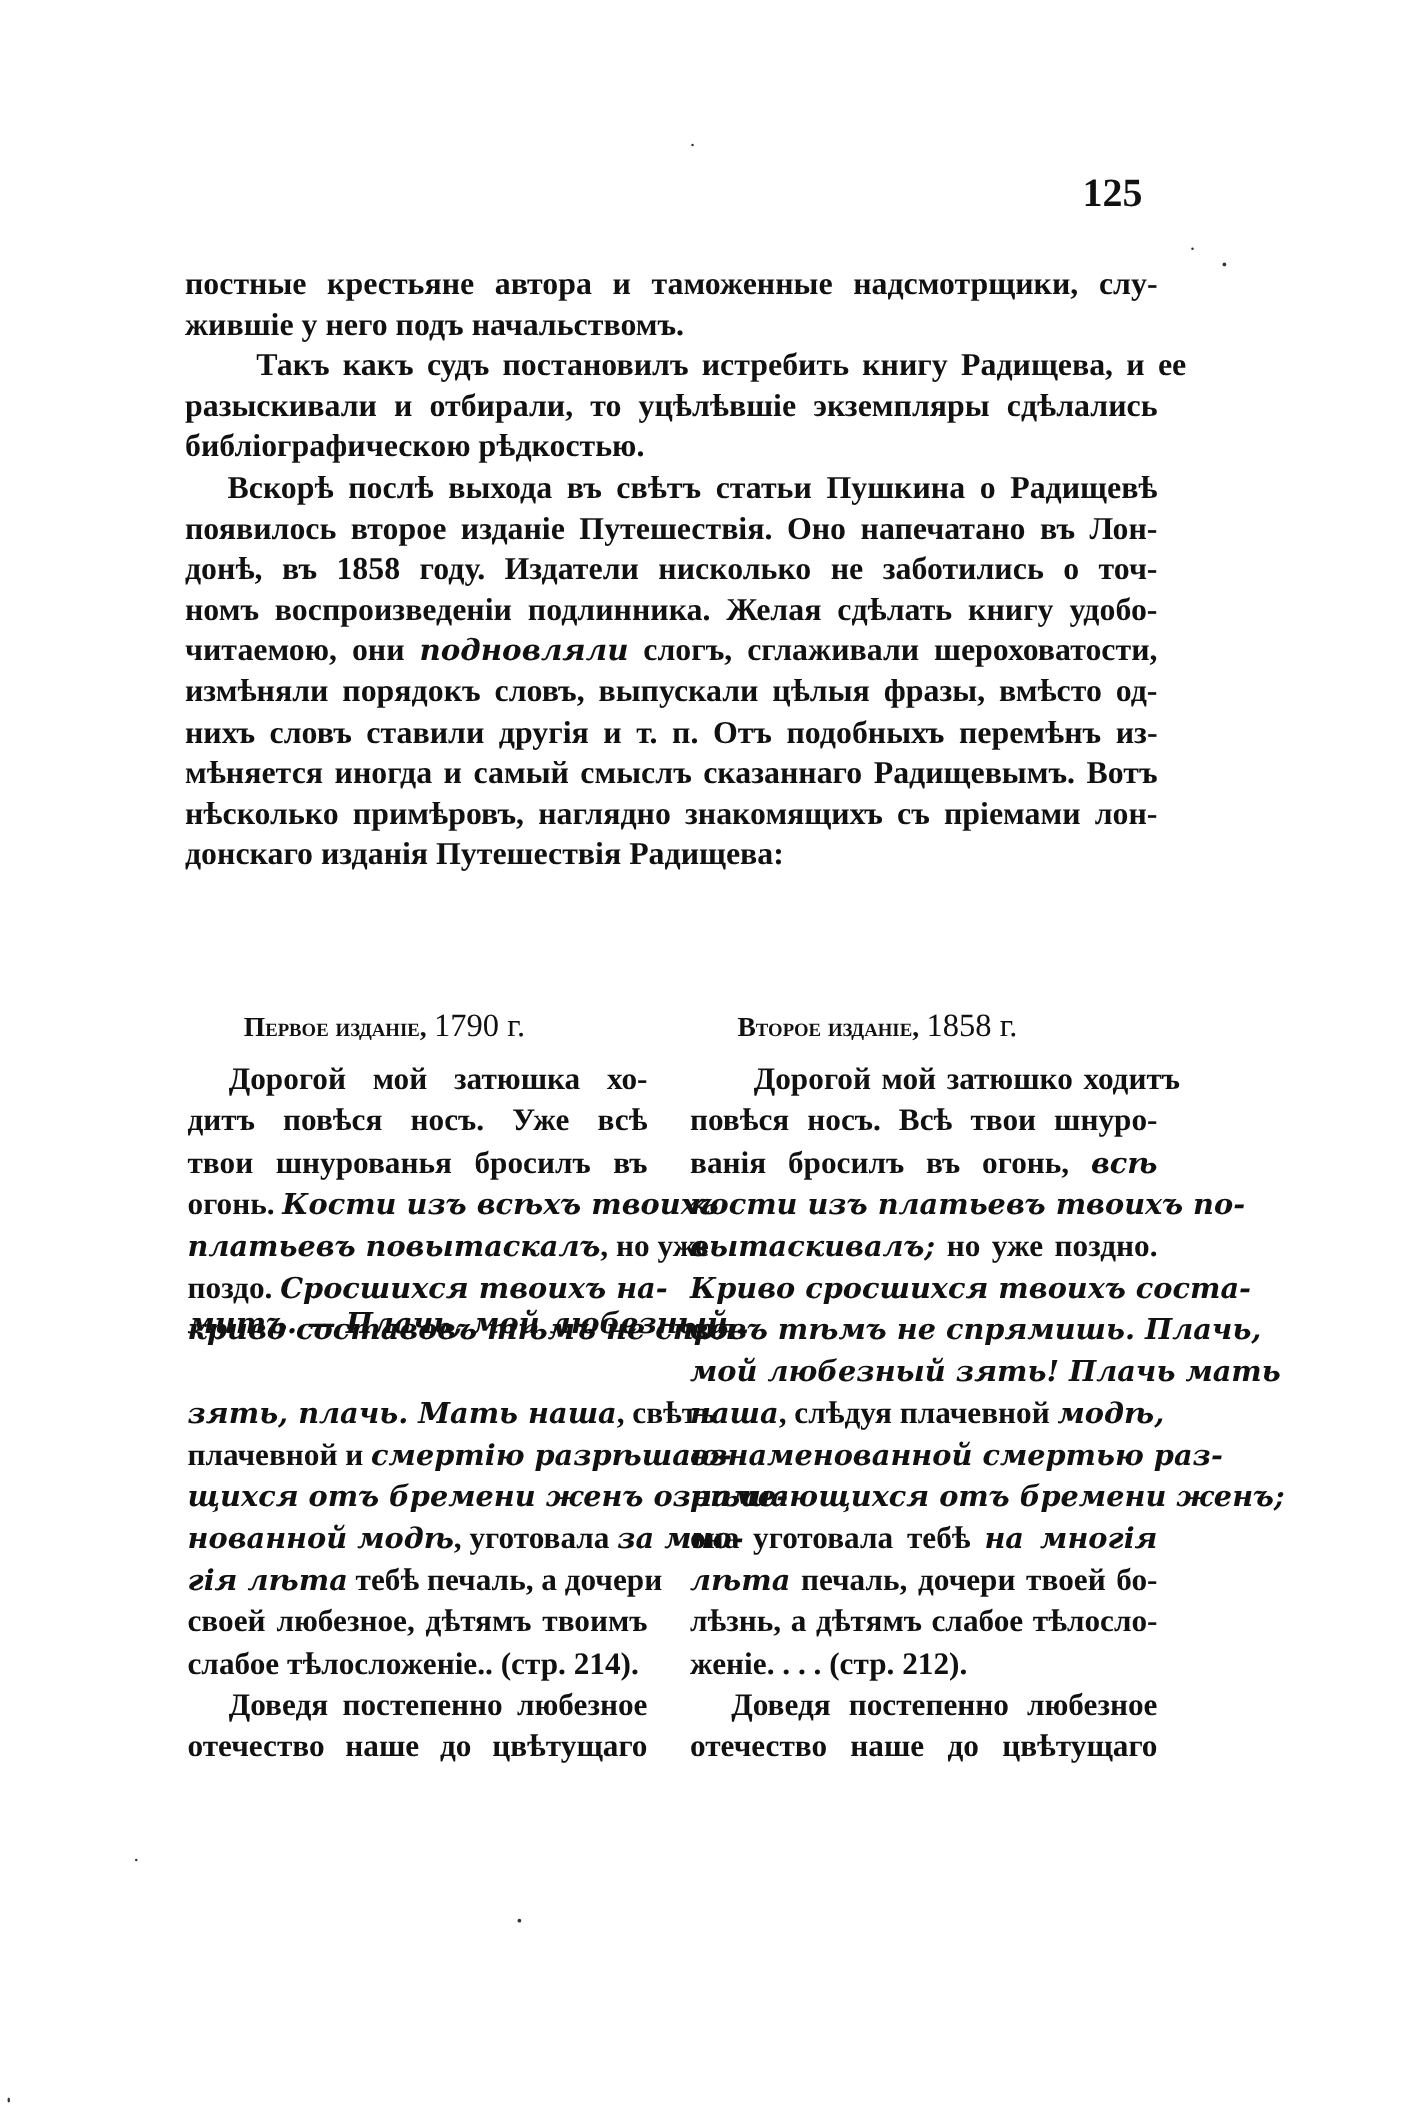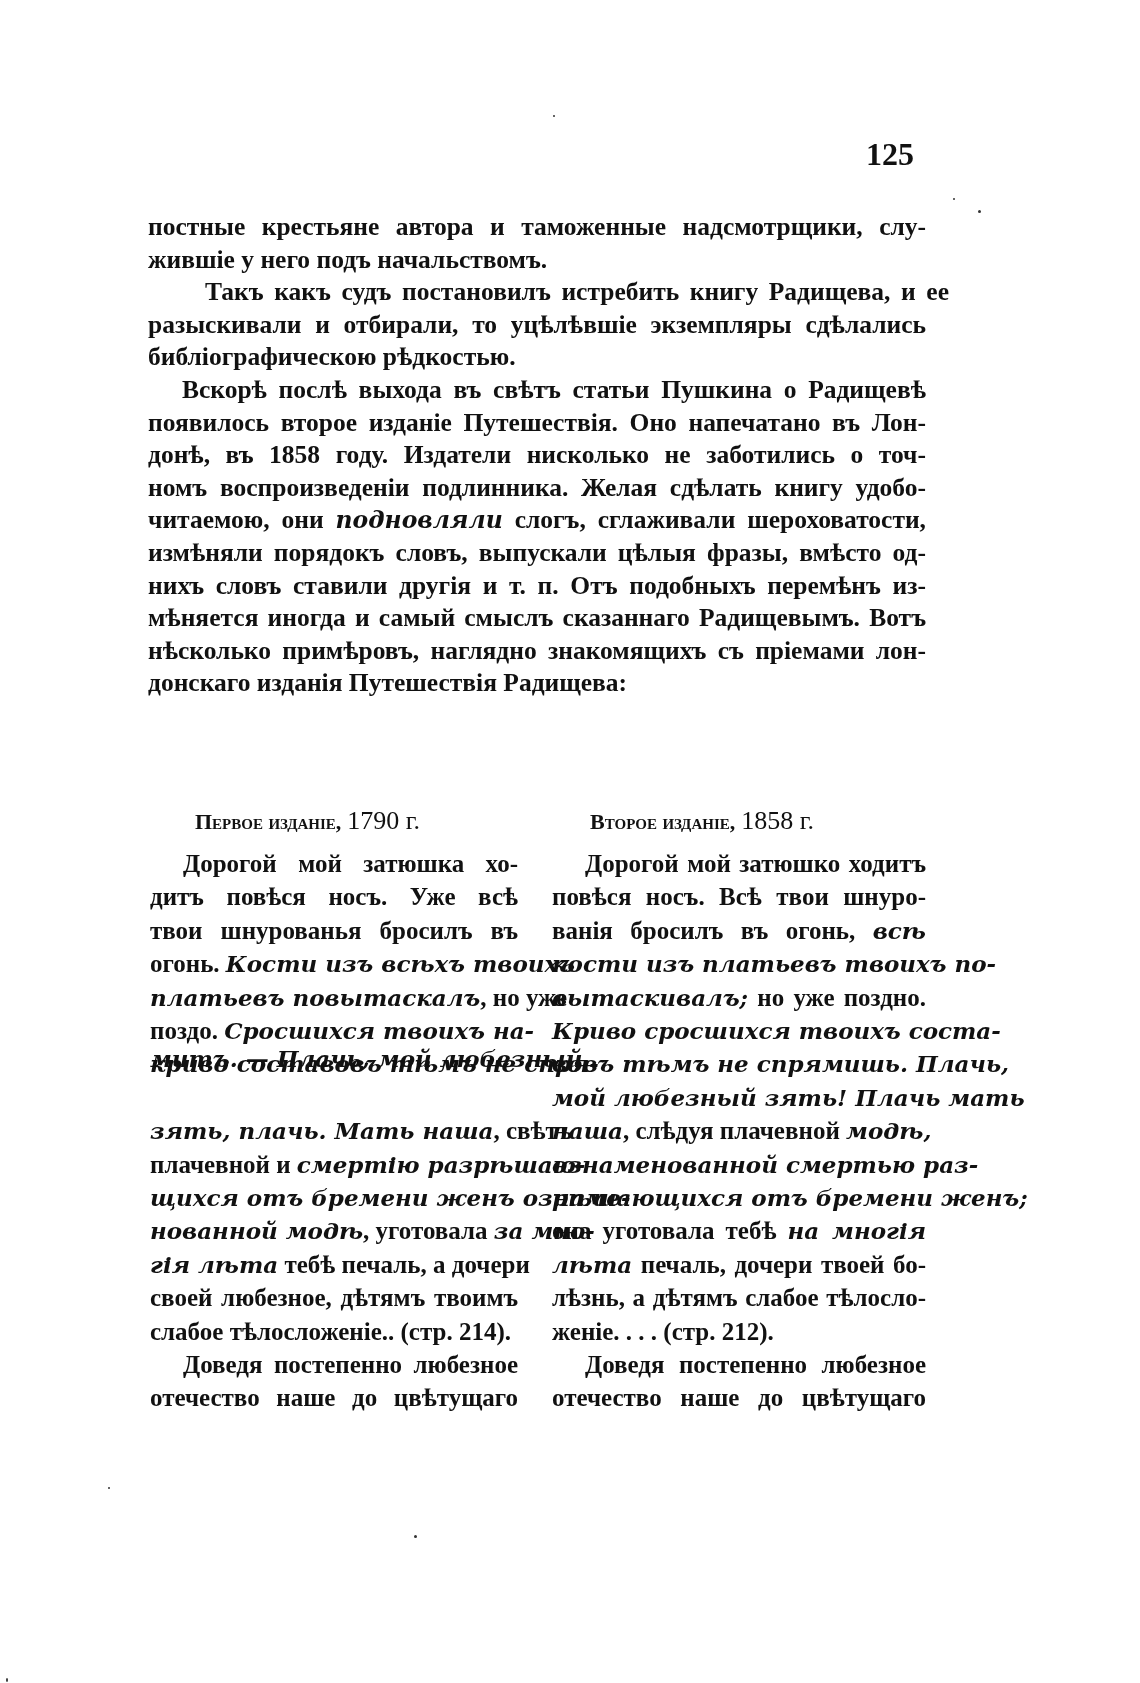--- a/index.html
+++ b/index.html
@@ -79,21 +79,21 @@
       <div class="line" style="top: 1149.6px;"><span>плачевной и </span><span class="it">смертію разрѣшаю-</span></div>
       <div class="line" style="top: 1183px;"><span class="it">щихся отъ бремени женъ ознаме-</span></div>
       <div class="line" style="top: 1216.4px;"><span class="it">нованной модѣ</span><span>, уготовала </span><span class="it">за мно-</span></div>
       <div class="line" style="top: 1249.8px;"><span class="it">гія лѣта</span><span> тебѣ печаль, а дочери</span></div>
       <div class="line" style="top: 1283.2px;"><span>своей любезное, дѣтямъ твоимъ</span></div>
       <div class="line last" style="top: 1316.6px;"><span>слабое тѣлосложеніе.. (стр. 214).</span></div>
       <div class="line indent" style="top: 1350px;"><span>Доведя постепенно любезное</span></div>
       <div class="line" style="top: 1383.4px;"><span>отечество наше до цвѣтущаго</span></div>
     </div>
   <div class="col col-right" id="col-right">
-      <div class="line indent" style="top: 849px;"><span>Дорогой мой затюшко ходитъ</span></div>
+      <div class="line indent" style="top: 849px; margin-left: 18px;"><span>Дорогой мой затюшко ходитъ</span></div>
       <div class="line" style="top: 882.4px;"><span>повѣся носъ. Всѣ твои шнуро-</span></div>
       <div class="line" style="top: 915.8px;"><span>ванія бросилъ въ огонь, </span><span class="it">всѣ</span></div>
       <div class="line" style="top: 949.2px;"><span class="it">кости изъ платьевъ твоихъ по-</span></div>
       <div class="line" style="top: 982.6px;"><span class="it">вытаскивалъ;</span><span> но уже поздно.</span></div>
       <div class="line" style="top: 1016px;"><span class="it">Криво сросшихся твоихъ соста-</span></div>
       <div class="line" style="top: 1049.4px;"><span class="it">вовъ тѣмъ не спрямишь. Плачь,</span></div>
       <div class="line" style="top: 1082.8px;"><span class="it">мой любезный зять! Плачь мать</span></div>
       <div class="line" style="top: 1116.2px;"><span class="it">наша</span><span>, слѣдуя плачевной </span><span class="it">модѣ,</span></div>
       <div class="line" style="top: 1149.6px;"><span class="it">ознаменованной смертью раз-</span></div>
       <div class="line" style="top: 1183px;"><span class="it">рѣшающихся отъ бремени женъ;</span></div>

